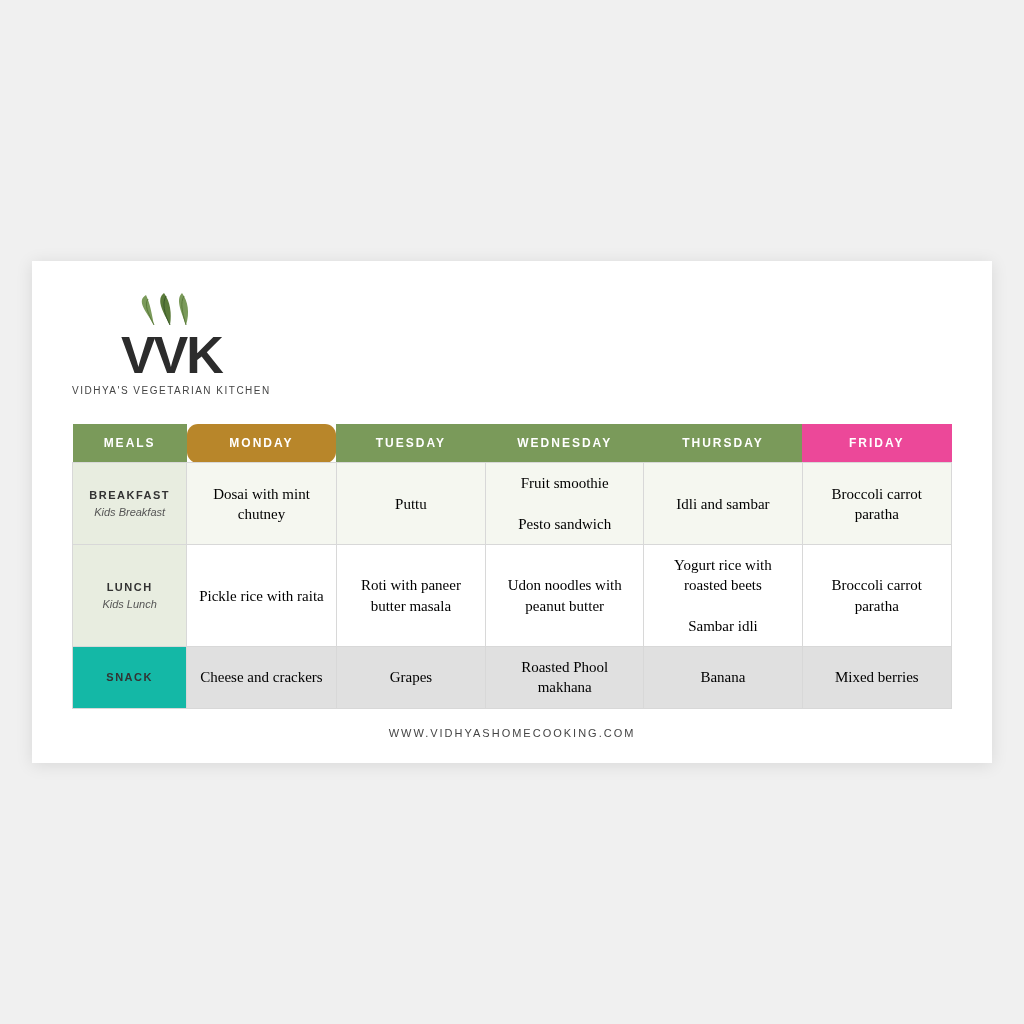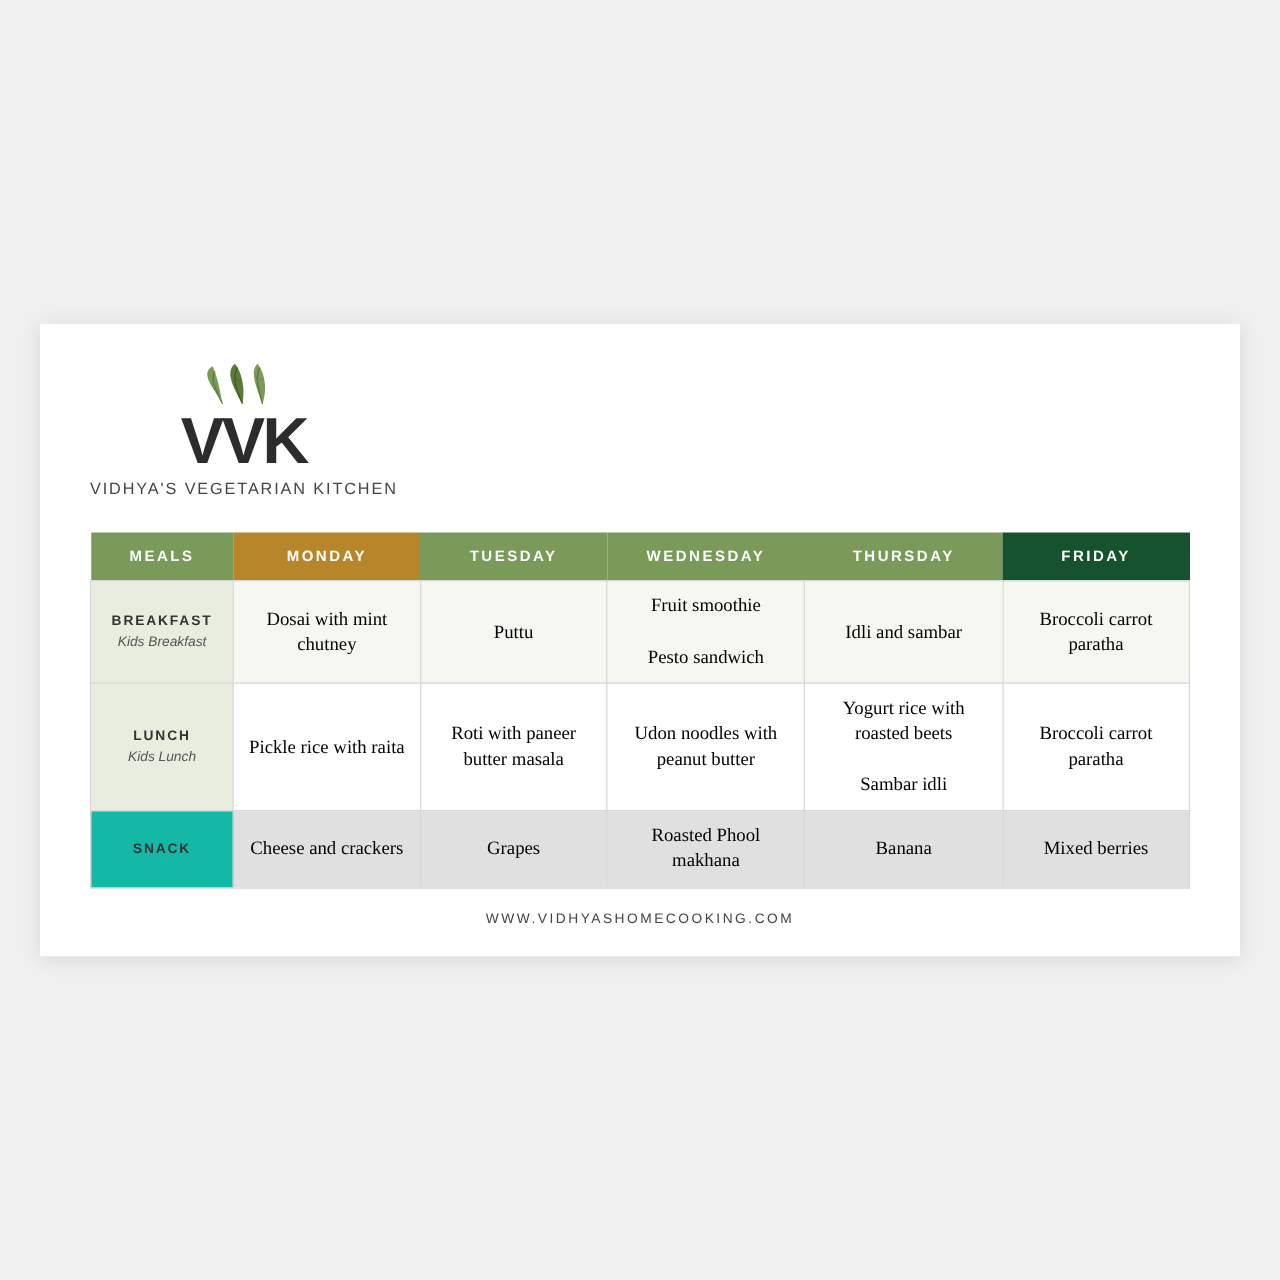--- a/index.html
+++ b/index.html
@@ -35,21 +35,21 @@
       align-items: flex-end;
       font-size: 52px;
       font-weight: 900;
       color: #2c2c2c;
       letter-spacing: -2px;
       line-height: 1;
       font-family: Arial, sans-serif;
       position: relative;
     }
     .logo-subtitle {
-      font-size: 13px;
+      font-size: 10px;
       letter-spacing: 1.5px;
       color: #444;
       text-transform: uppercase;
       margin-top: 4px;
       font-family: Arial, sans-serif;
       white-space: nowrap;
     }
     .page-title {
       font-size: 58px;
       font-weight: 400;
@@ -68,25 +68,25 @@
       padding: 12px 6px;
       text-align: center;
       font-size: 12px;
       letter-spacing: 2px;
       font-family: Arial, sans-serif;
       font-weight: 700;
       text-transform: uppercase;
       color: #fff;
     }
     .th-meals { background: #7a9a5a; width: 13%; }
-    .th-monday { background: #b8862a; width: 17%; }
+    .th-monday { background: #b8862a; width: 17%; border-radius: 11px; }
     .th-tuesday { background: #7a9a5a; width: 17%; }
     .th-wednesday { background: #7a9a5a; width: 18%; }
     .th-thursday { background: #7a9a5a; width: 18%; }
-    .th-friday { background: #14532d; width: 17%; }
+    .th-friday { background: #ec4899; width: 17%; }
 
     .meal-table td {
       padding: 10px 8px;
       text-align: center;
       vertical-align: middle;
       border: 1px solid #d8d8d8;
       font-size: 15px;
       line-height: 1.35;
     }
     .row-label-cell {

